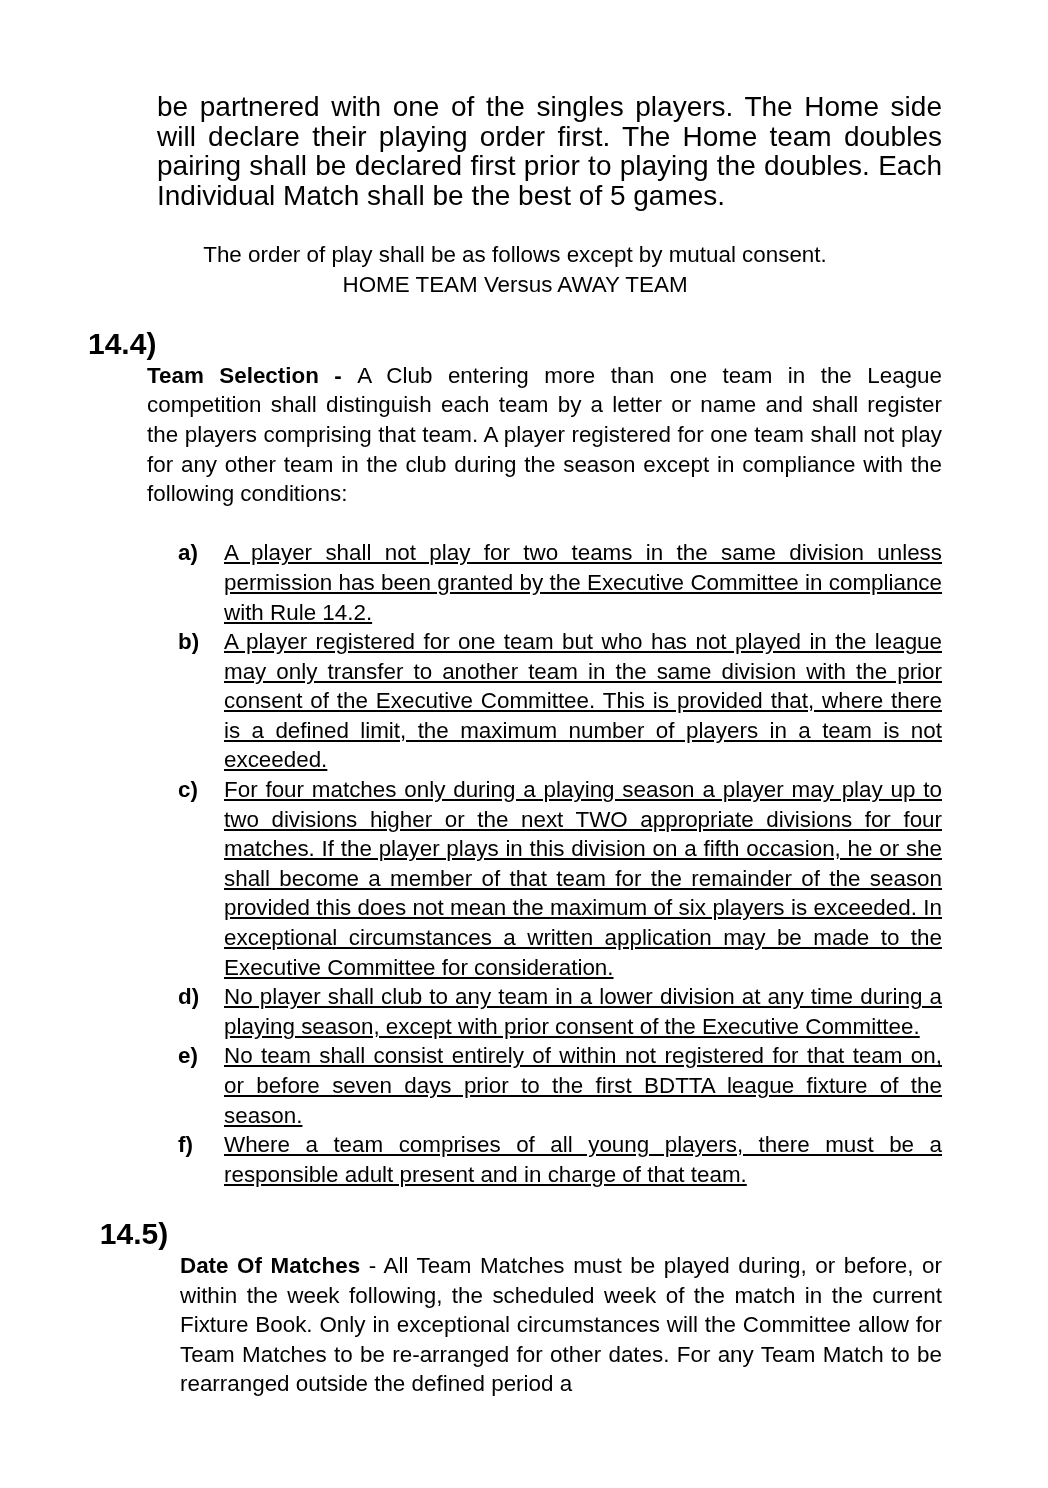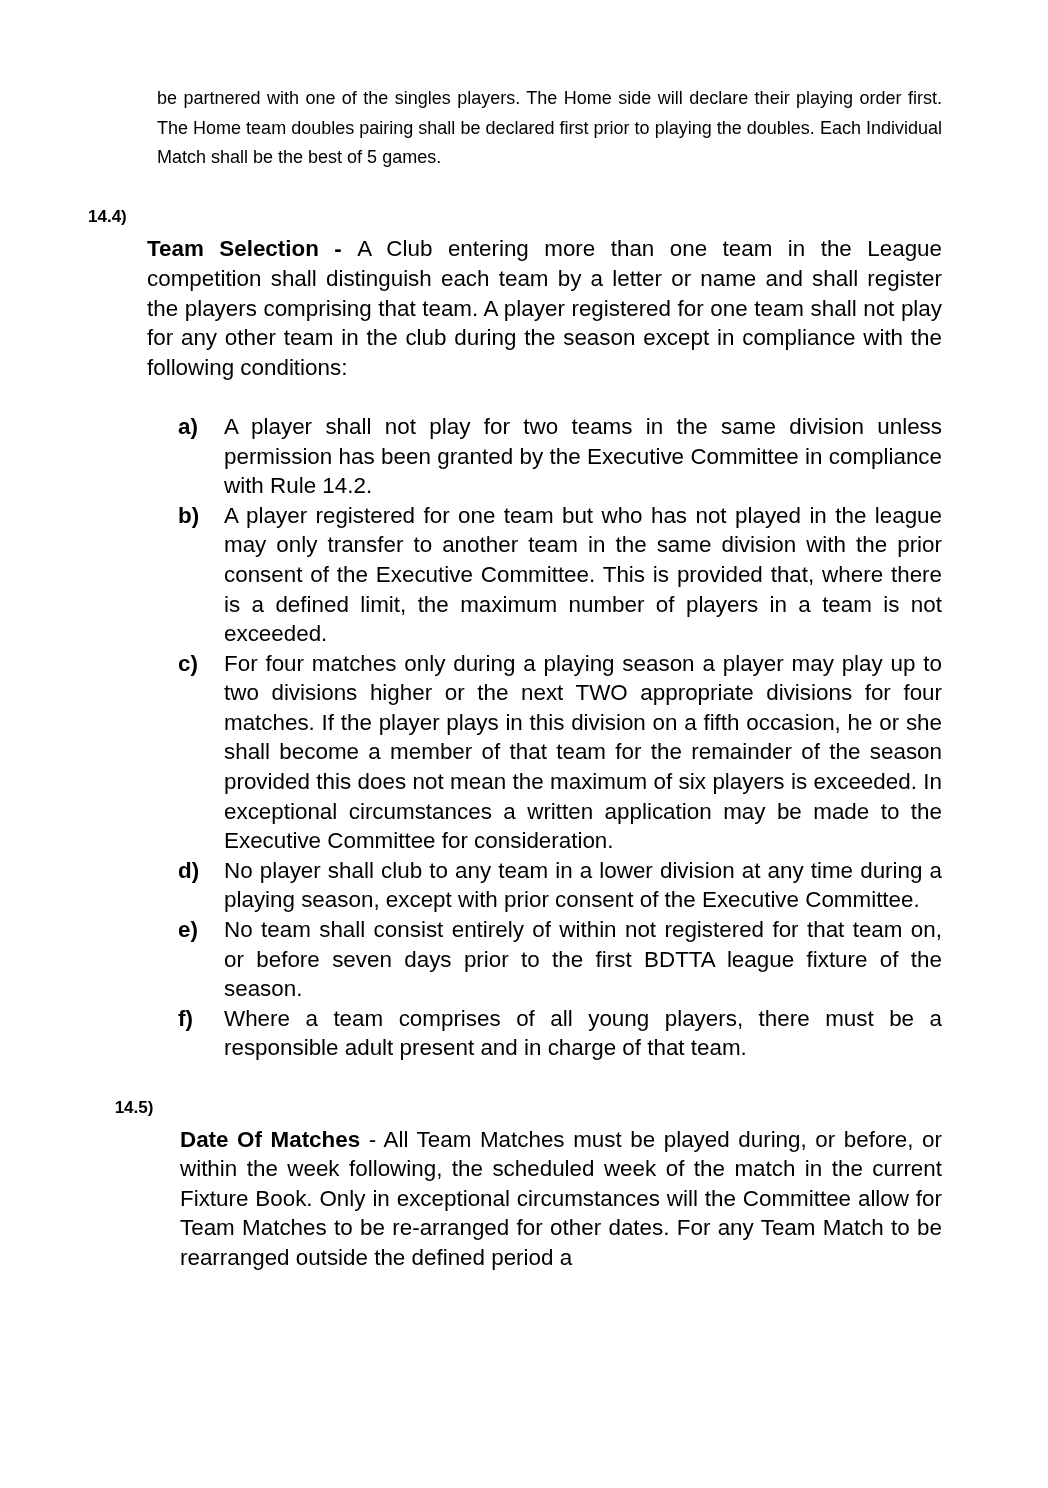--- a/index.html
+++ b/index.html
@@ -21,25 +21,25 @@
   }
   .content {
     position: absolute;
     left: 88px;
     top: 84px;
     width: 854px;
   }
 
   
   .para {
-    font-size: 18px;
+    font-size: 28px;
     line-height: 29.6px;
     text-align: justify;
     text-justify: inter-word;
-    margin: 0;
+    margin: 8px;
   }
   .para:last-child { text-align: justify; }
 
   
   .intro {
     margin-left: 69px;
     width: 785px;
   }
 
   
@@ -63,21 +63,21 @@
     white-space: nowrap;
   }
 
   
   .rule {
     margin-top: 29.6px;
     display: flex;
     align-items: flex-start;
   }
   .rule-num {
-    font-size: 17px;
+    font-size: 30px;
     line-height: 29.6px;
     font-weight: bold;
     flex: 0 0 auto;
     white-space: nowrap;
   }
   .rule-num.wide { width: 92px; text-align: center; }
   .rule-num.narrow { width: 59px; }
   .rule-body {
     font-size: 22.4px;
     line-height: 29.6px;
@@ -106,31 +106,34 @@
     width: 46px;
     text-align: left;
     white-space: nowrap;
   }
   .sub-body {
     font-size: 22.4px;
     line-height: 29.6px;
     text-align: justify;
     text-justify: inter-word;
     flex: 1 1 auto;
+    text-decoration: underline;
   }
 </style>
 </head>
 <body>
 
 <div class="page">
   <div class="content">
 
     <p class="para intro">be partnered with one of the singles players. The Home side will declare their playing order first. The Home team doubles pairing shall be declared first prior to playing the doubles. Each Individual Match shall be the best of 5 games.</p>
 
     <div class="center-block">
+      <div class="center-line">The order of play shall be as follows except by mutual consent.</div>
+      <div class="center-line">HOME TEAM Versus AWAY TEAM</div>
     </div>
 
     <div class="rule">
       <div class="rule-num narrow">14.4)</div>
       <div class="rule-body"><span class="strong">Team Selection</span><span class="strong"> - </span><span>A Club entering more than one team in the League competition shall distinguish each team by a letter or name and shall register the players comprising that team.  A player registered for one team shall not play for any other team in the club during the season except in compliance with the following conditions:</span></div>
     </div>
 
     <div class="sublist">
 
       <div class="subitem">

